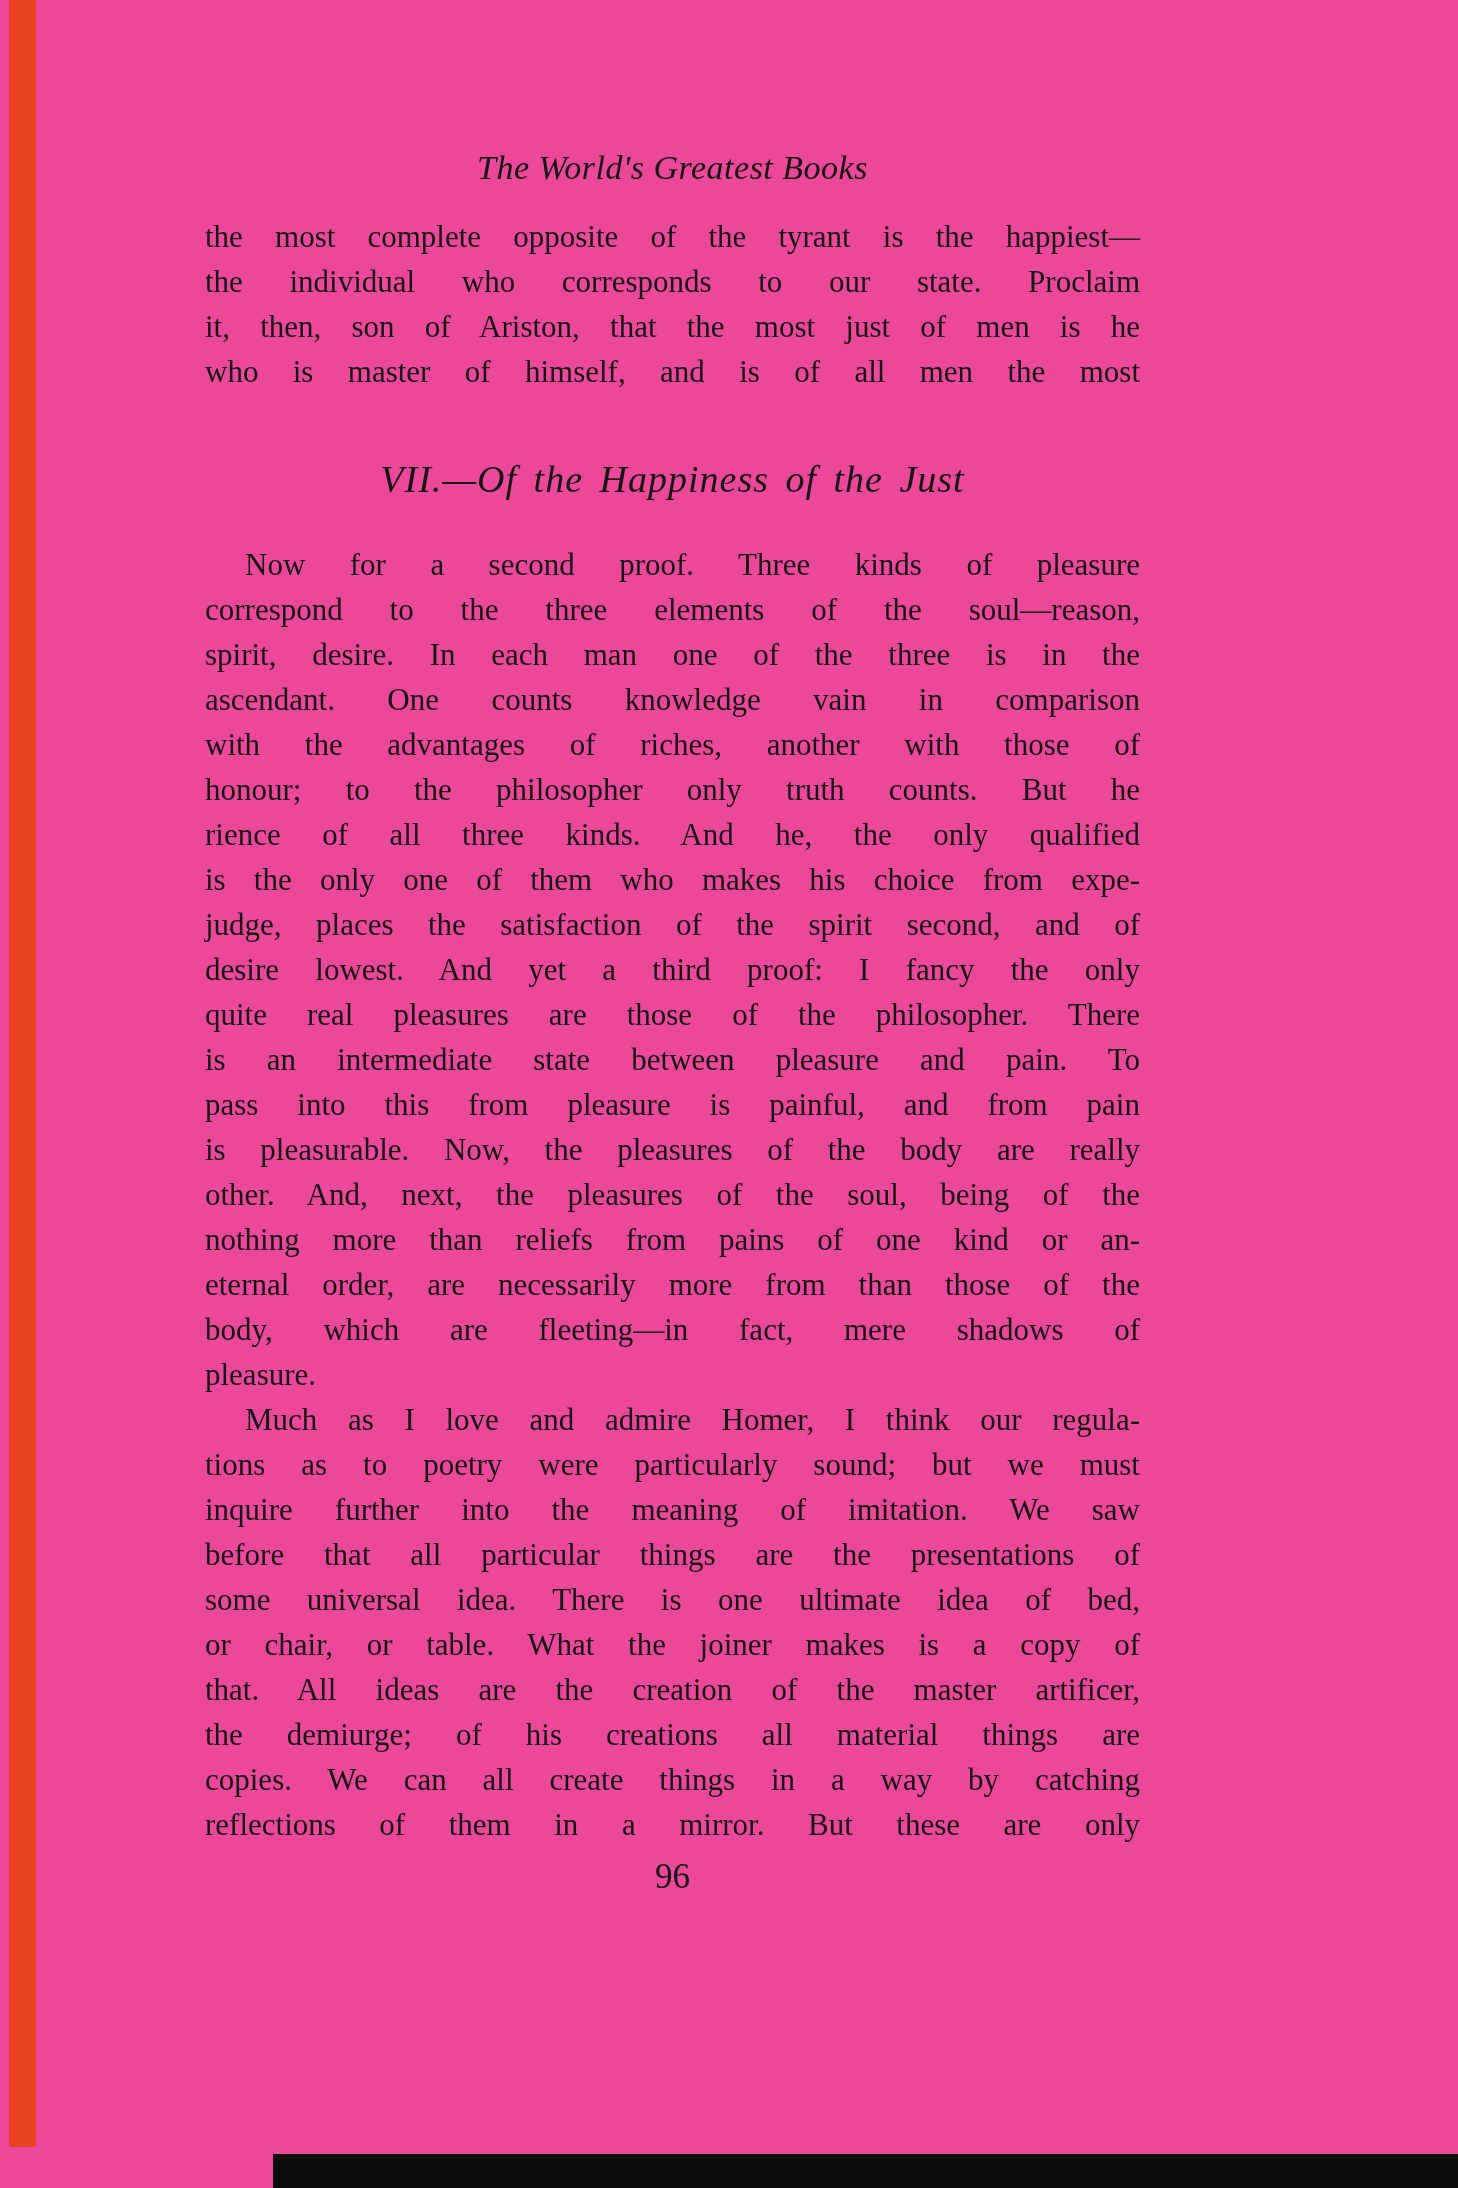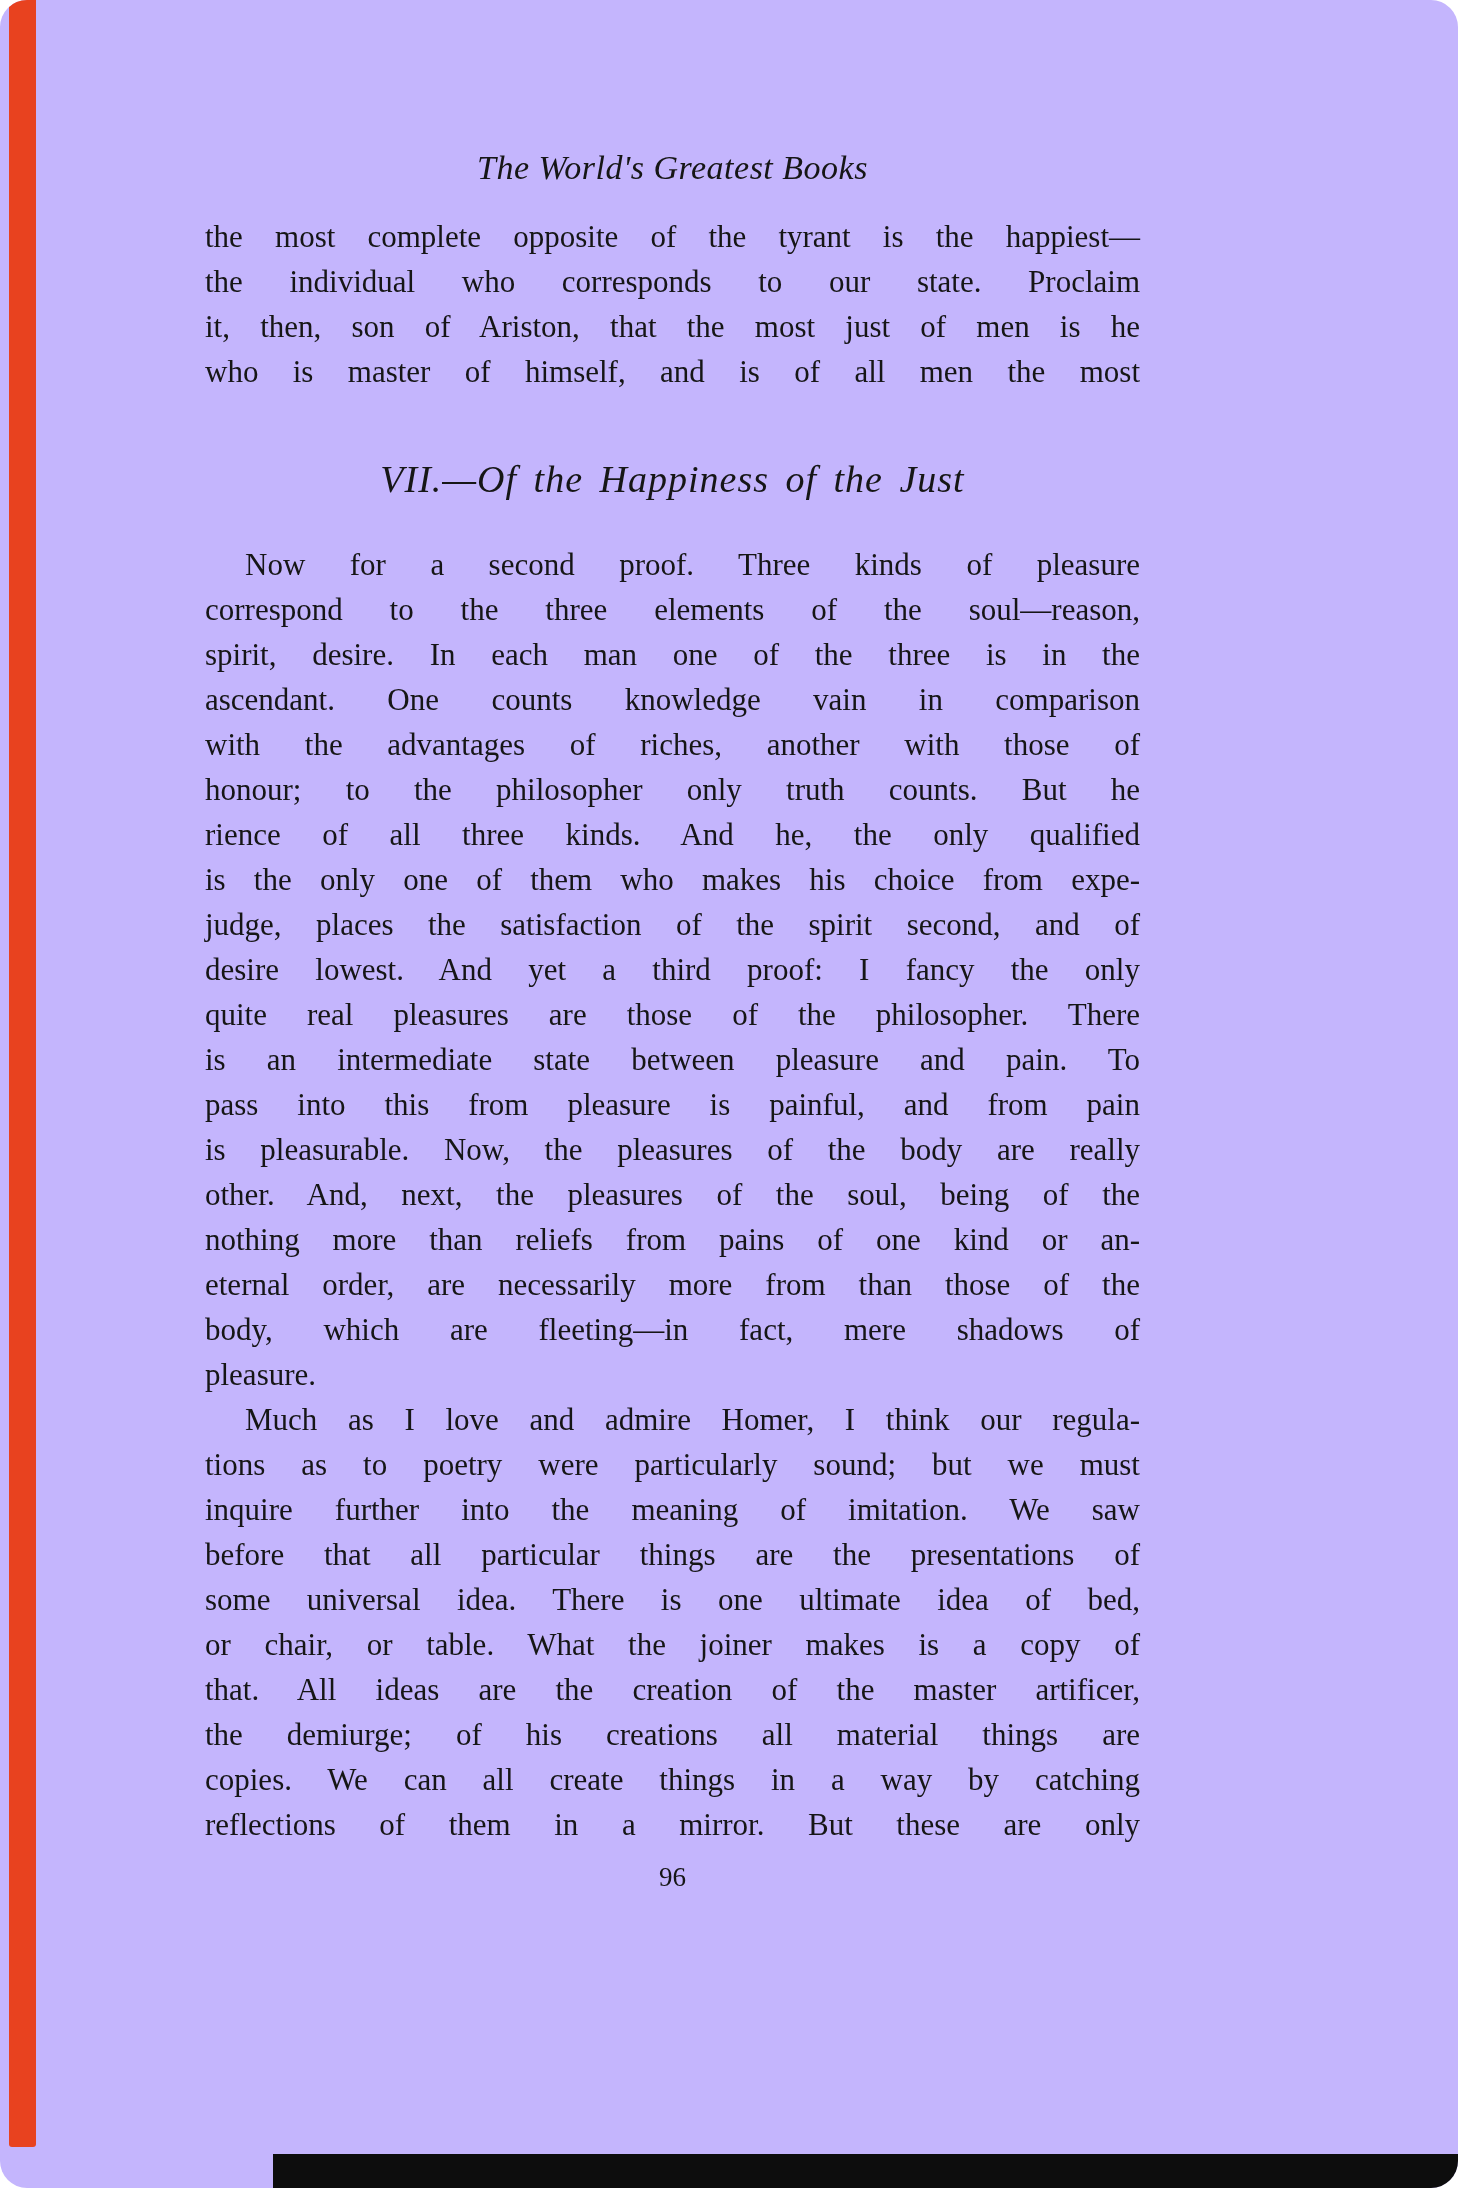--- a/index.html
+++ b/index.html
@@ -73,28 +73,28 @@
     font-style: italic;
     font-size: 38px;
     line-height: 46px;
     letter-spacing: 1px;
     word-spacing: 6px;
   }
   #paragraph-3 { margin-top: 0px; }
   .page-number {
     margin-top: 6px;
     text-align: center;
-    font-size: 27px;
+    font-size: 35px;
     line-height: 48px;
   }
 </style>
 </head>
 <body>
 
-<div id="scan-canvas" style="background: #c4b5fd; color: rgb(22, 22, 22); border-radius: 27px;">
+<div id="scan-canvas" style="background: #ec4899; color: rgb(22, 22, 22);">
 
   <div id="spine-stripe" style="background: rgb(232, 66, 31);"></div>
 
   <div class="text-block">
 
     <div class="running-header">The World's Greatest Books</div>
 
     <div id="paragraph-1" class="para p-closed">
         <div class="line">the most complete opposite of the tyrant is the happiest—</div>
         <div class="line">the individual who corresponds to our state.  Proclaim</div>

